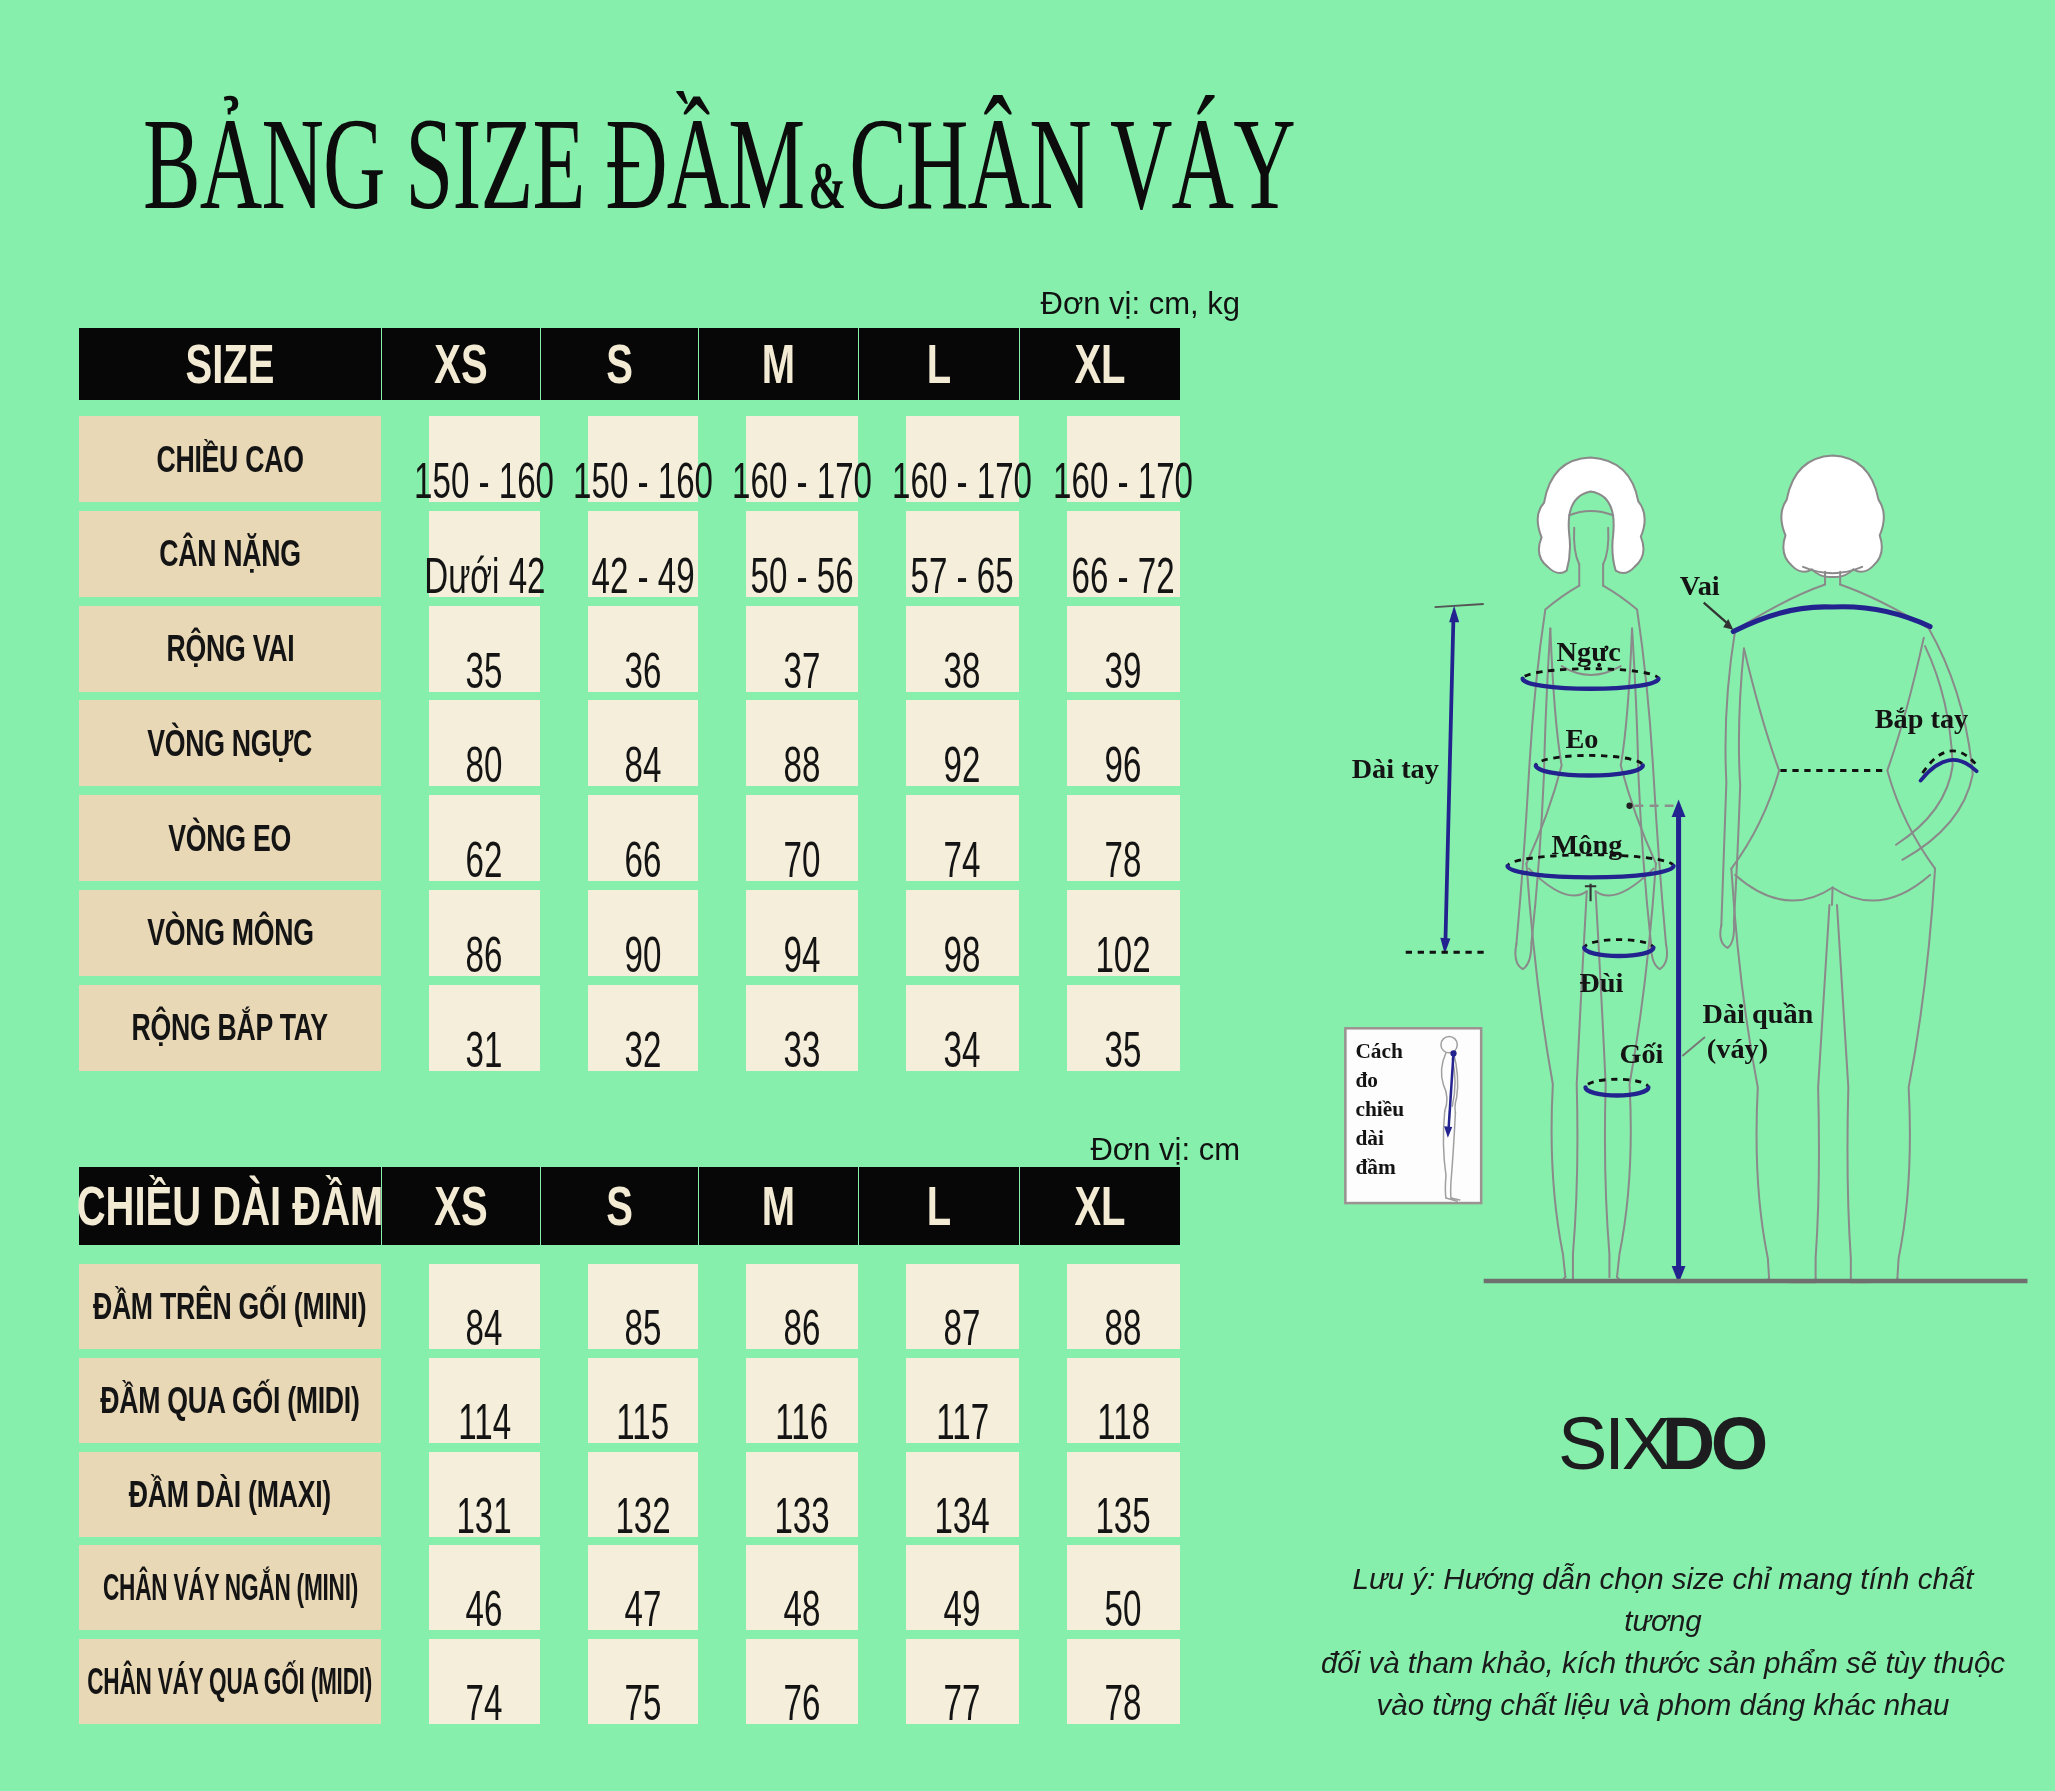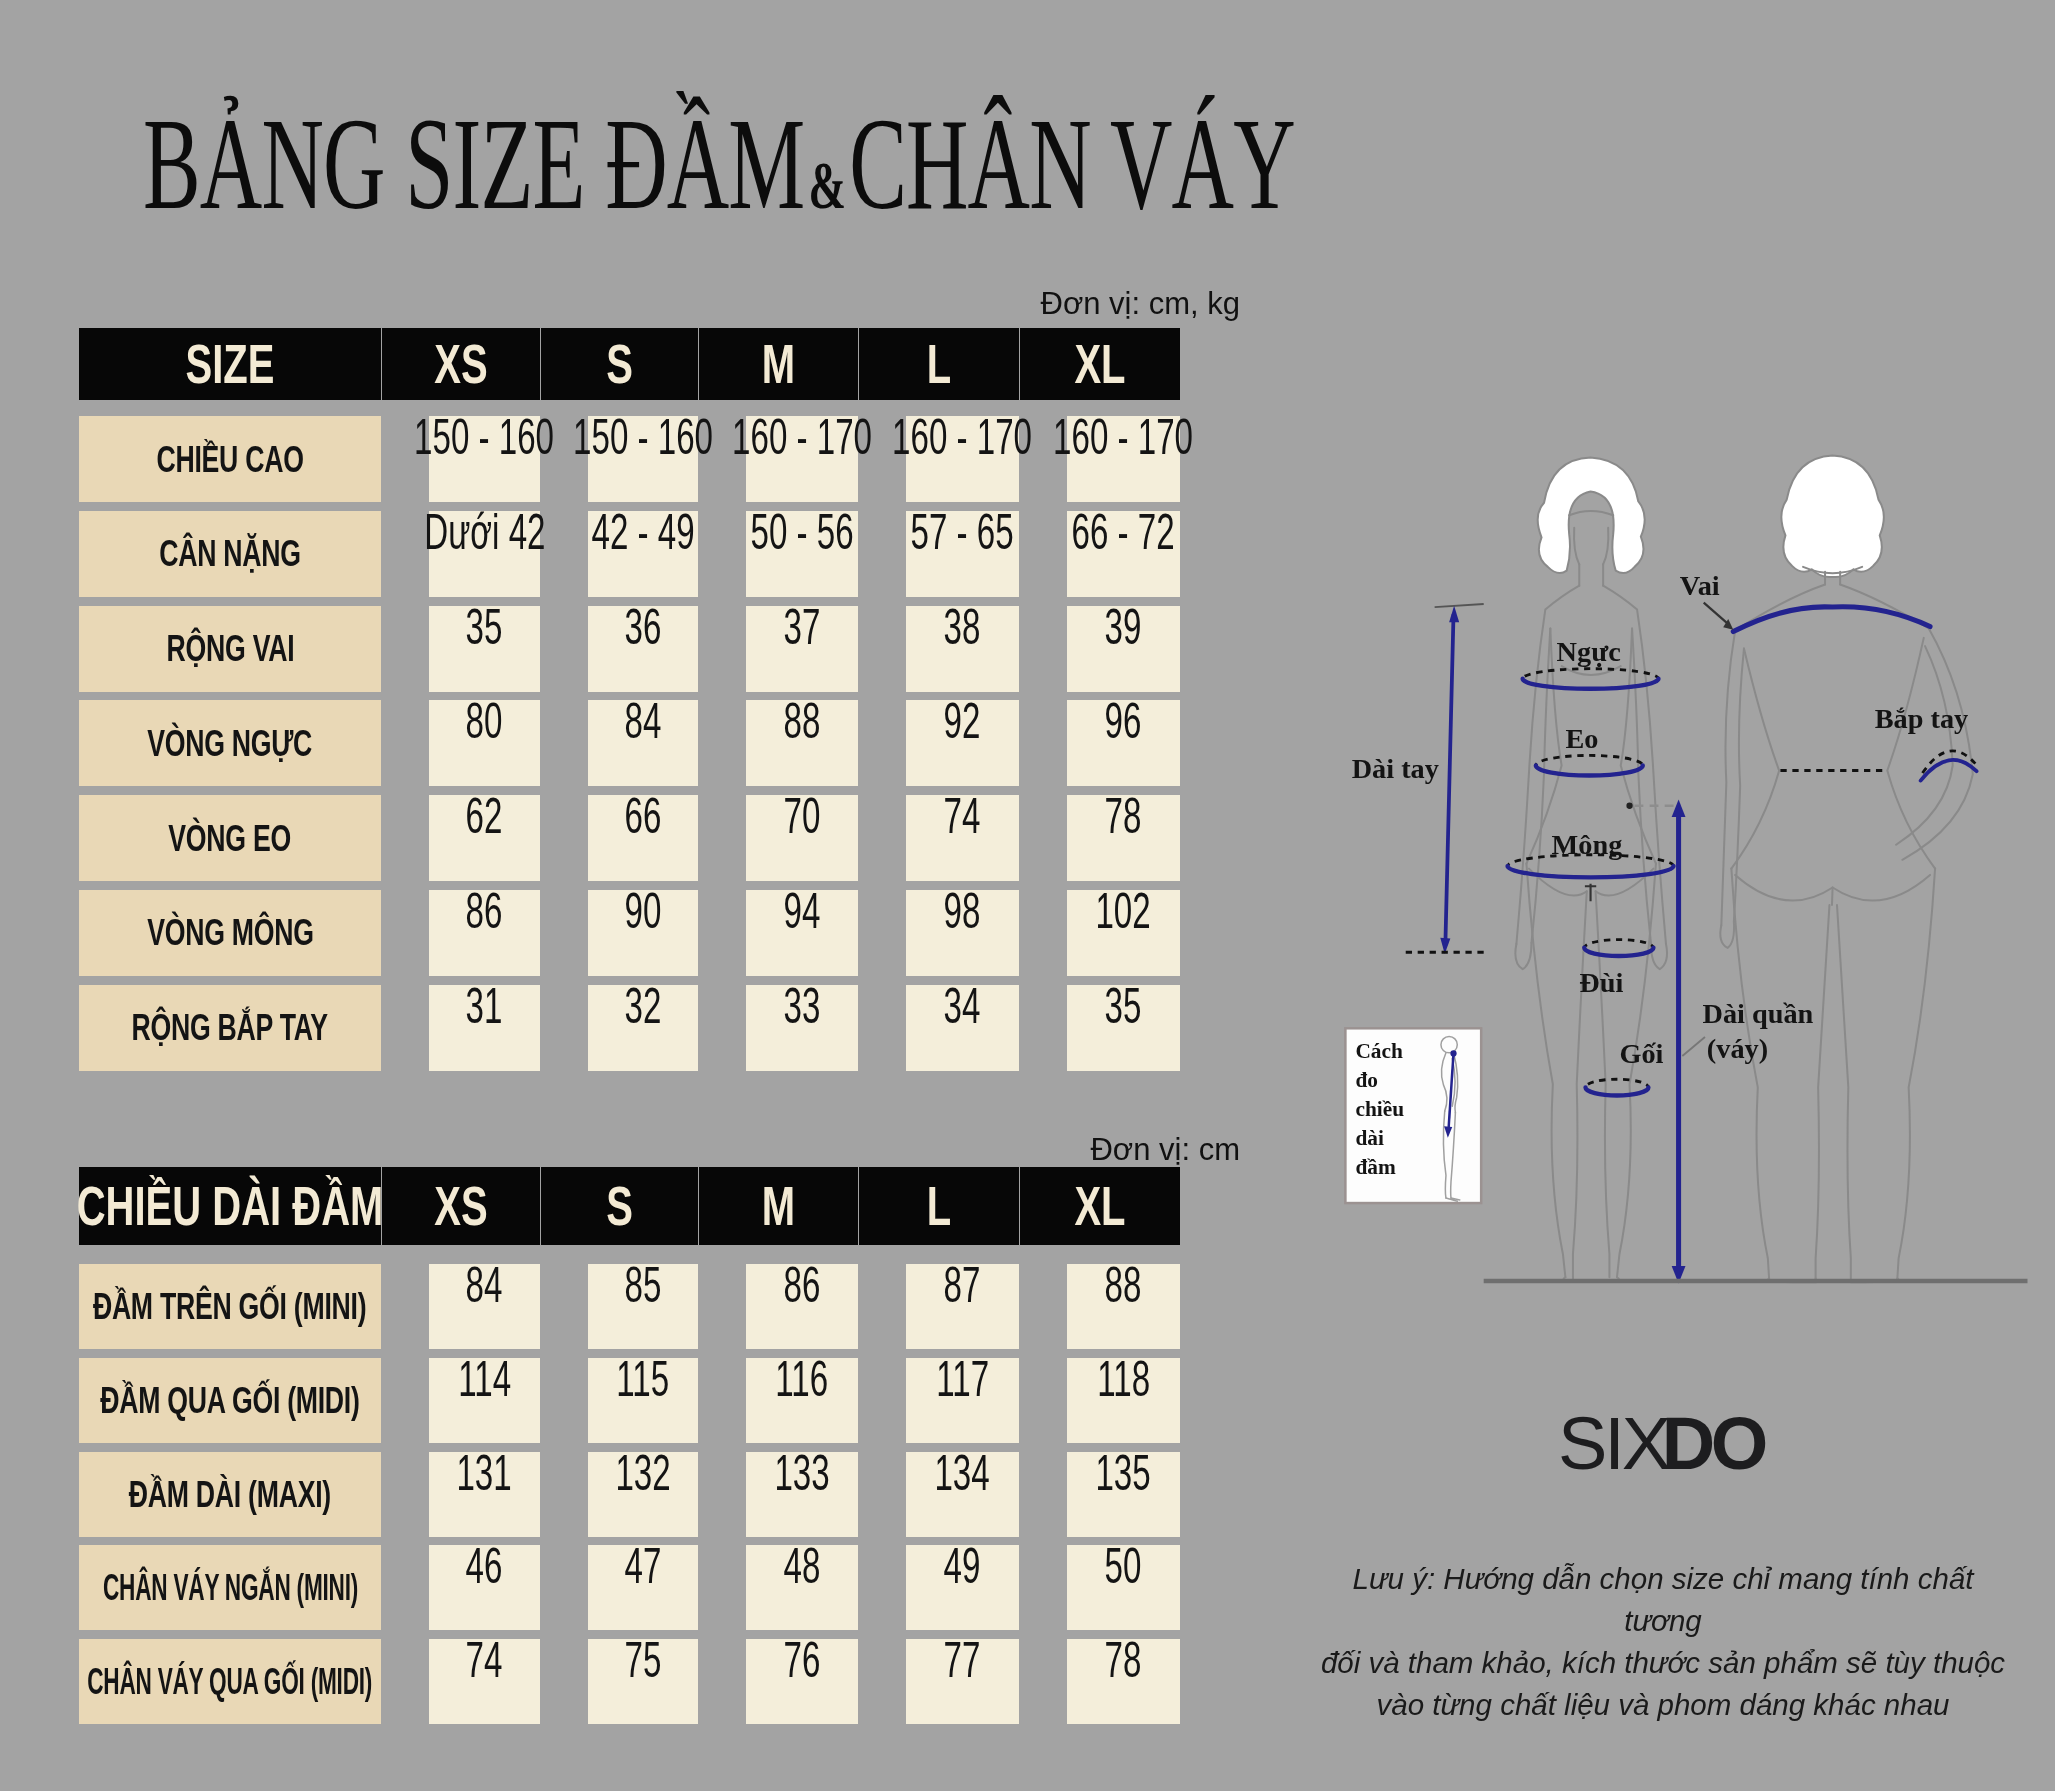--- a/index.html
+++ b/index.html
@@ -5,21 +5,21 @@
   :root{
     --header-bg:#070707;
     --header-text:#f3ead4;
     --label-bg:#e9d8b6;
     --value-bg:#f4eeda;
     --ink:#141414;
     --accent-blue:#23238f;
     --sketch:#8a8a8a;
   }
   html,body{margin:0;padding:0;background:#ffffff;}
-  #canvas{position:relative;width:2056px;height:1792px;background:#a3a3a3;overflow:hidden;
+  #canvas{position:relative;width:2056px;height:1792px;background:#86efac;overflow:hidden;
           font-family:"Liberation Sans",sans-serif;color:var(--ink);}
 
   
   .title{position:absolute;left:143px;top:88px;white-space:nowrap;
          font-family:"Liberation Serif",serif;font-size:131px;font-weight:500;
          transform:scaleX(0.66);transform-origin:0 0;letter-spacing:-1.3px;color:#0c0c0c;}
   .title .amp{font-size:0.52em;font-weight:600;padding:0 6.3px;}
 
   
   .unit{position:absolute;width:377px;text-align:right;font-size:31px;color:#111;margin-top:24px;}
@@ -29,21 +29,21 @@
   
   .tgrid{position:absolute;display:grid;grid-template-columns:302px 158px 157px 159px 160px 160px;column-gap:1px;}
   .hrow{row-gap:0;}
   .hcell{background:var(--header-bg);color:var(--header-text);display:flex;align-items:center;justify-content:center;}
   .hcell span{display:inline-block;font-weight:bold;font-size:40px;transform:scaleY(1.38);letter-spacing:0px;white-space:nowrap;}
   .rows1{grid-template-rows:repeat(7,86px);row-gap:8.8px;}
   .rows2{grid-template-rows:repeat(5,85px);row-gap:8.8px;}
   .lbl{background:var(--label-bg);display:flex;align-items:center;justify-content:center;}
   .lbl span{display:inline-block;font-weight:bold;font-size:29px;transform:scale(0.92,1.3);white-space:nowrap;letter-spacing:-0.3px;}
   .lbl.long span{transform:scale(0.78,1.3);}
-  .cell{background:var(--value-bg);display:flex;align-items:flex-start;justify-content:center;margin-left:47px;}
+  .cell{background:var(--value-bg);display:flex;align-items:flex-end;justify-content:center;margin-left:47px;}
   .cell span{display:inline-block;font-size:36px;transform:scale(0.92,1.38);white-space:nowrap;}
 
   
   .logo{position:absolute;left:1558px;top:1401px;white-space:nowrap;color:#1d1d1f;
         font-size:74px;letter-spacing:-3.1px;}
   .logo .thin{font-weight:300;}
   .logo .bold{font-weight:800;margin-left:-6.3px;letter-spacing:-4.4px;}
 
   
   .footnote{position:absolute;left:1314px;top:1558px;width:698px;text-align:center;

